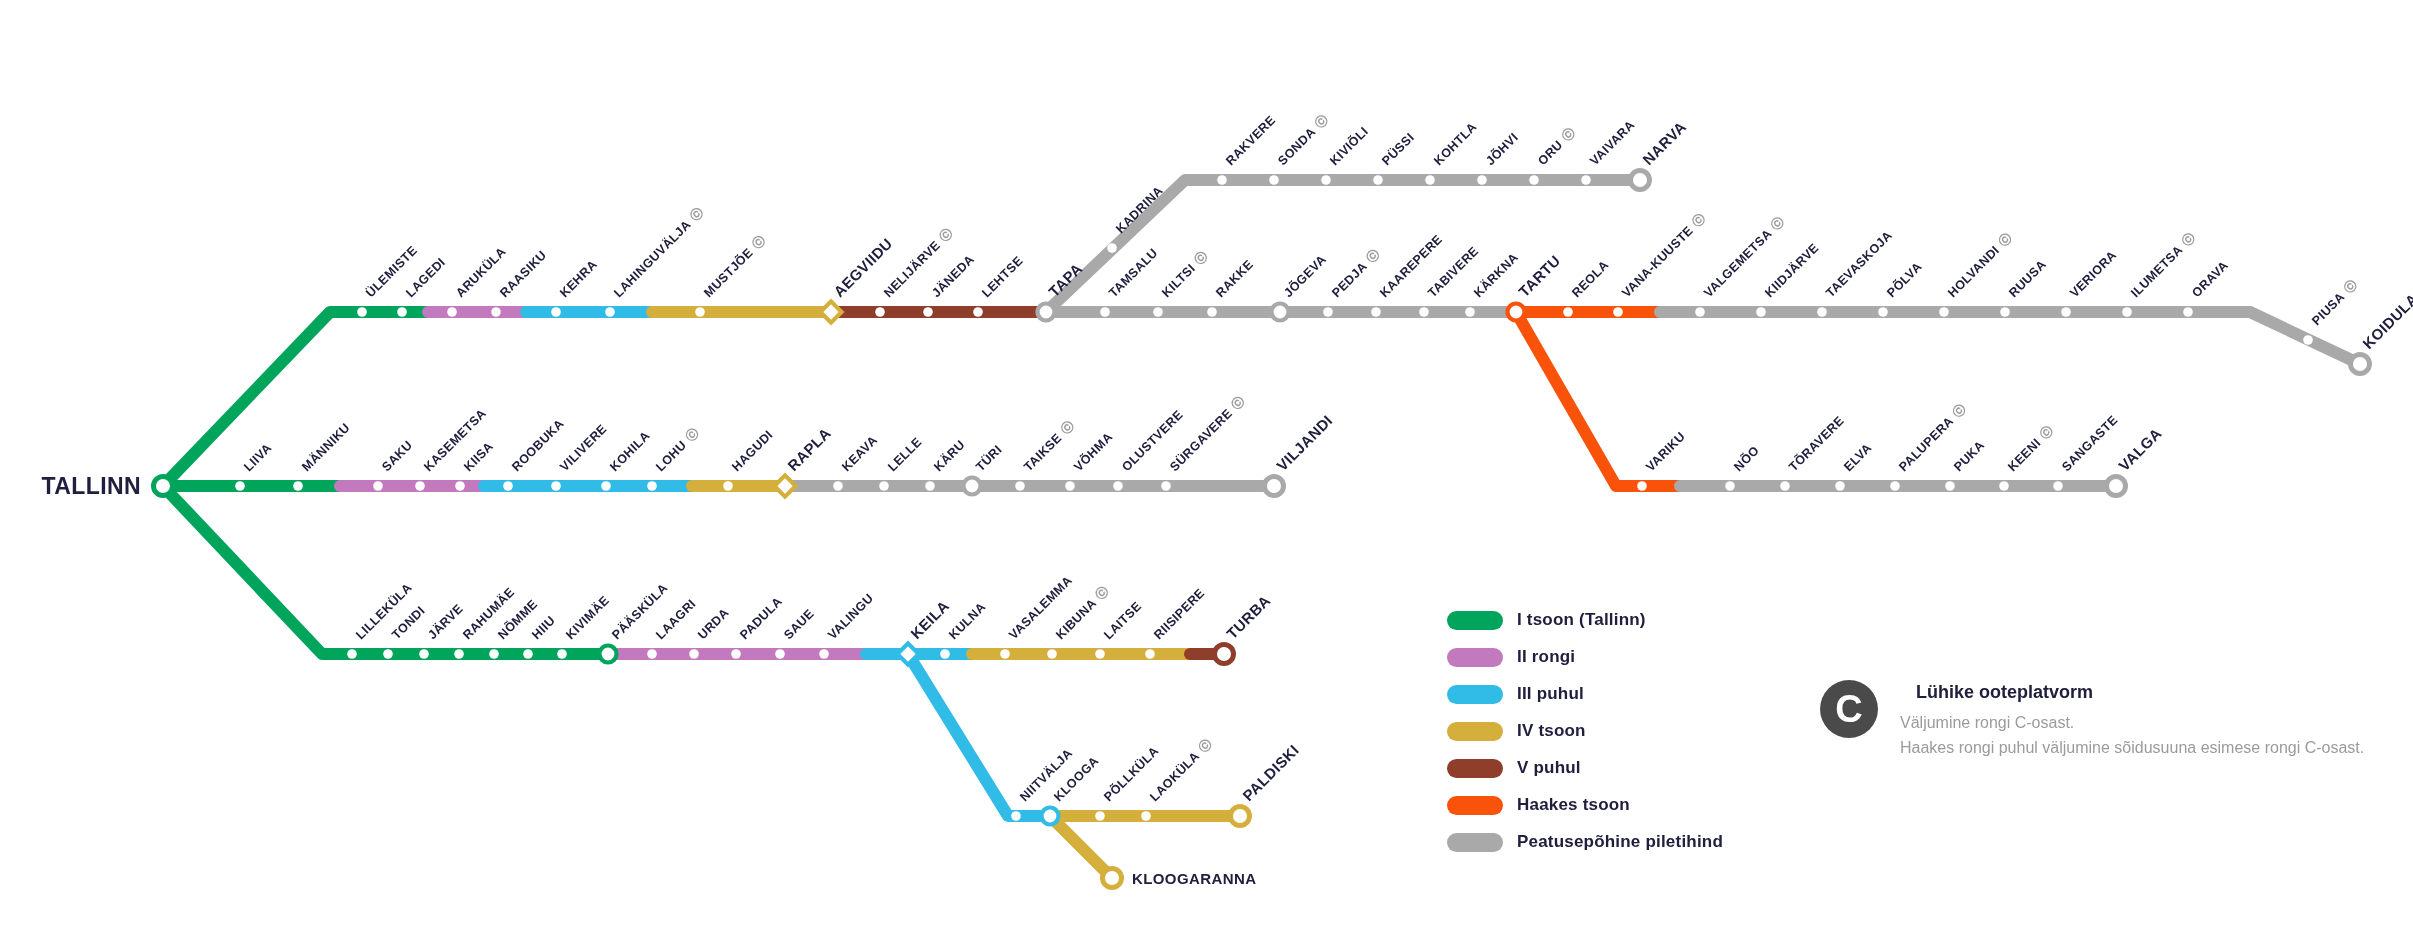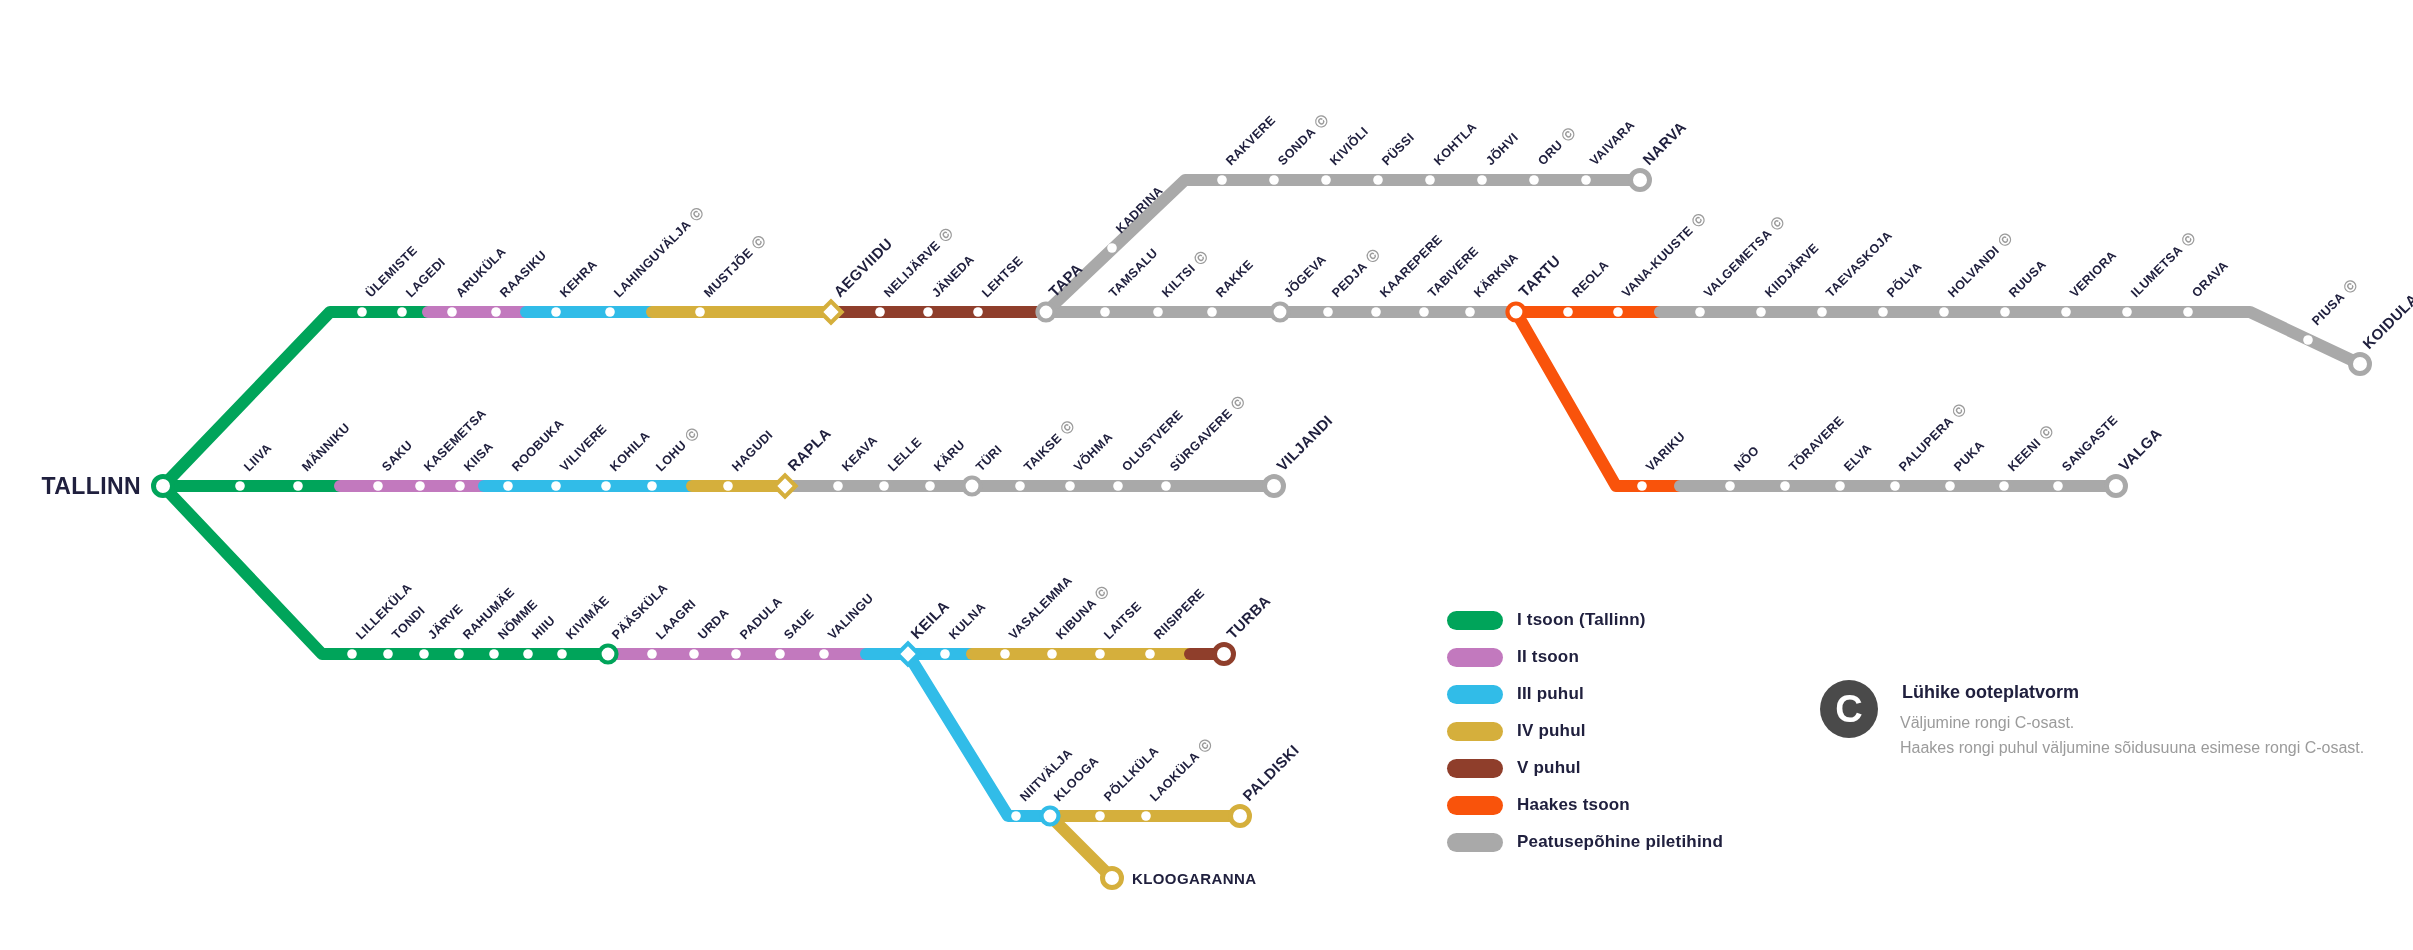--- a/index.html
+++ b/index.html
@@ -8,21 +8,21 @@
   #map-svg{position:absolute;left:0;top:0;}
   
   .legend{position:absolute;left:1447px;top:610px;display:flex;flex-direction:column;gap:17px;text-align:right;}
   .legend-row{display:flex;align-items:center;gap:14px;height:20px;}
   .legend-swatch{width:56px;height:19px;border-radius:10px;flex:0 0 auto;}
   .legend-label{font-size:17px;font-weight:bold;color:#20203e;letter-spacing:.2px;}
   
   .note{position:absolute;left:1820px;top:680px;display:flex;gap:22px;align-items:flex-start;}
   .note-icon{width:58px;height:58px;border-radius:50%;background:#4a4a4a;color:#ffffff;
     display:flex;align-items:center;justify-content:center;font-size:38px;font-weight:bold;}
-  .note-title{font-size:18px;font-weight:bold;color:#20203e;margin:2px 0 8px 2px;}
+  .note-title{font-size:18px;font-weight:bold;color:#20203e;margin:2px 0 8px 16px;}
   .note-line{font-size:16px;color:#9b9b9b;line-height:1.55;}
 </style>
 </head>
 <body>
 
 <div id="stage">
 
   <svg id="map-svg" width="2413" height="950" viewBox="0 0 2413 950">
       <polyline points="163,486 330,312 428,312" fill="none" stroke="#00A45A" stroke-width="12" stroke-linecap="round" stroke-linejoin="round"></polyline>
       <polyline points="428,312 526,312" fill="none" stroke="#C279BE" stroke-width="12" stroke-linecap="round" stroke-linejoin="round"></polyline>
@@ -251,29 +251,29 @@
     </svg>
 
   <div class="legend">
 
   <div class="legend-row">
         <span class="legend-swatch" style="background: rgb(0, 164, 90);"></span>
         <span class="legend-label">I tsoon (Tallinn)</span>
       </div>
       <div class="legend-row">
         <span class="legend-swatch" style="background: rgb(194, 121, 190);"></span>
-        <span class="legend-label">II tsoon</span>
+        <span class="legend-label">II rongi</span>
       </div>
       <div class="legend-row">
         <span class="legend-swatch" style="background: rgb(49, 188, 232);"></span>
         <span class="legend-label">III puhul</span>
       </div>
       <div class="legend-row">
         <span class="legend-swatch" style="background: rgb(213, 175, 60);"></span>
-        <span class="legend-label">IV puhul</span>
+        <span class="legend-label">IV tsoon</span>
       </div>
       <div class="legend-row">
         <span class="legend-swatch" style="background: rgb(143, 62, 43);"></span>
         <span class="legend-label">V puhul</span>
       </div>
       <div class="legend-row">
         <span class="legend-swatch" style="background: rgb(249, 83, 11);"></span>
         <span class="legend-label">Haakes tsoon</span>
       </div>
       <div class="legend-row">

